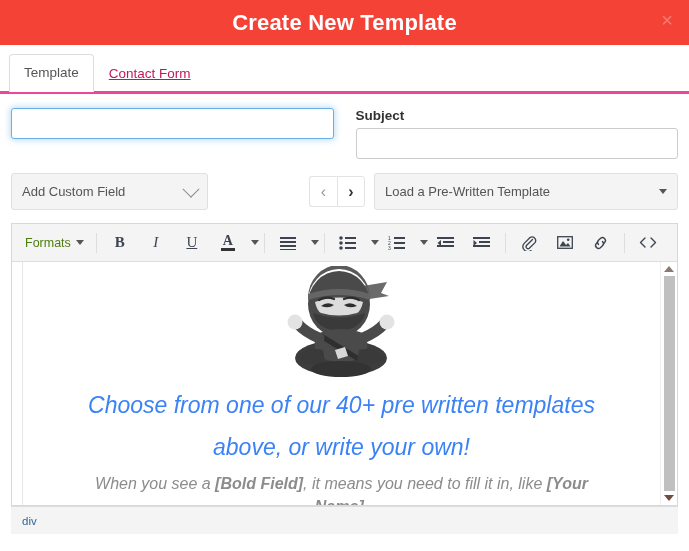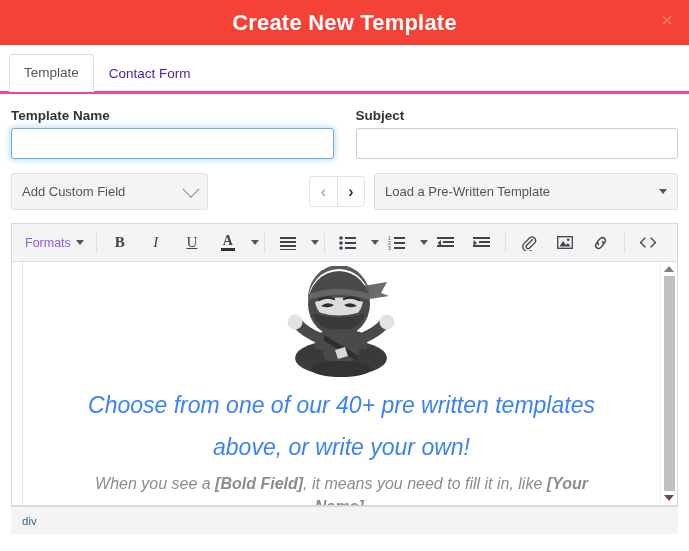--- a/index.html
+++ b/index.html
@@ -78,21 +78,22 @@
     top: 1px;
     white-space: nowrap;
   }
   .tab.active {
     color: #555555;
     background: #ffffff;
     border-color: #dddddd;
     border-bottom: 1px solid #ffffff;
   }
   .tab.inactive {
-    color: #4c1d95;
+    color: #be185d;
+    text-decoration: underline;
   }
 
   
   .modal-body {
     flex: 1 1 auto;
     padding: 14px 11px 0 11px;
     box-sizing: border-box;
     overflow: hidden;
   }
 
@@ -221,21 +222,21 @@
     align-items: center;
     justify-content: center;
     padding: 0 5px;
     cursor: pointer;
     color: #3d4450;
     font-size: 14px;
     border-radius: 3px;
   }
   .tb-formats {
     font-size: 12.5px;
-    color: #8b5cf6;
+    color: #4d7c0f;
     padding: 0 7px;
   }
   .tb-sep {
     width: 1px;
     height: 20px;
     background: #dedede;
     margin: 0 5px;
   }
   .tb-caret {
     width: 0; height: 0;
@@ -354,21 +355,20 @@
 
   <div class="tabs">
     <div class="tab active">Template</div>
     <div class="tab inactive">Contact Form</div>
   </div>
 
   <div class="modal-body">
 
     <div class="field-row">
       <div class="field-col">
-        <label class="field-label">Template Name</label>
         <input class="text-input focused" type="text" autofocus="" placeholder="" style="">
       </div>
       <div class="field-col">
         <label class="field-label">Subject</label>
         <input class="text-input" type="text" placeholder="" style="">
       </div>
     </div>
 
     <div class="controls-row">
       <div class="select-box" id="custom-field-select">

